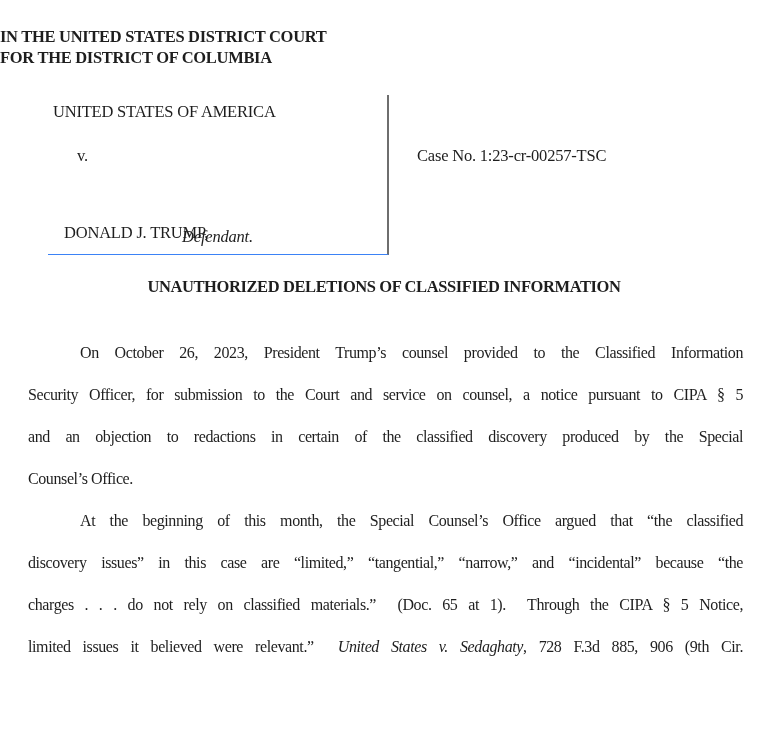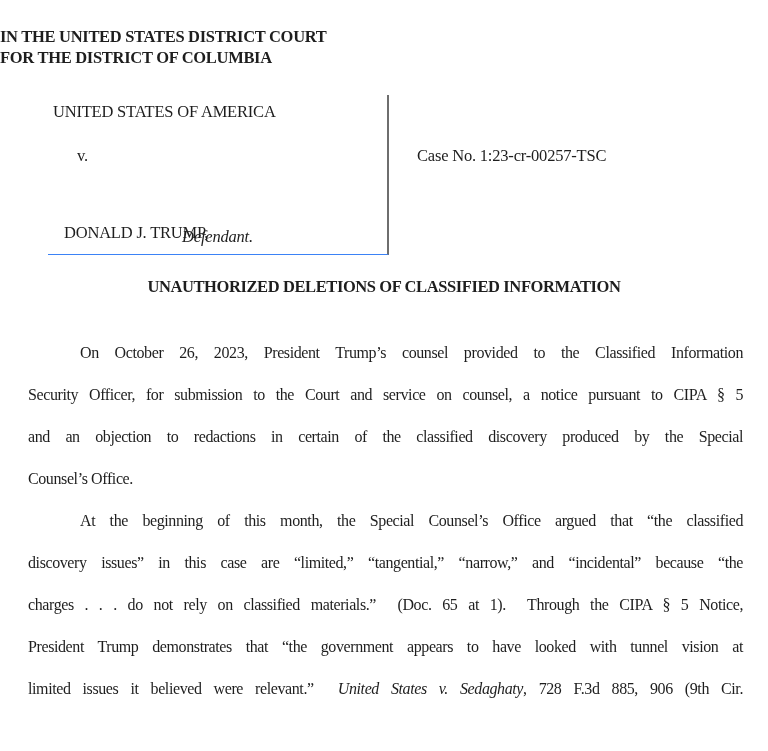--- a/index.html
+++ b/index.html
@@ -118,20 +118,19 @@
     <div>
       <div class="body-line first-line">On October 26, 2023, President Trump’s counsel provided to the Classified Information</div>
       <div class="body-line">Security Officer, for submission to the Court and service on counsel, a notice pursuant to CIPA § 5</div>
       <div class="body-line">and an objection to redactions in certain of the classified discovery produced by the Special</div>
       <div class="body-line no-justify">Counsel’s Office.</div>
     </div>
     <div>
       <div class="body-line first-line">At the beginning of this month, the Special Counsel’s Office argued that “the classified</div>
       <div class="body-line">discovery issues” in this case are “limited,” “tangential,” “narrow,” and “incidental” because “the</div>
       <div class="body-line">charges . . . do not rely on classified materials.”&nbsp; (Doc. 65 at 1).&nbsp; Through the CIPA § 5 Notice,</div>
-      <div class="body-line">President Trump demonstrates that “the government appears to have looked with tunnel vision at</div>
       <div class="body-line">
         <span>limited issues it believed were relevant.”&nbsp; </span><span class="cite">United States v. Sedaghaty</span><span>, 728 F.3d 885, 906 (9th Cir.</span>
       </div>
     </div>
   </div>
 
 </div>
 
 </body></html>

